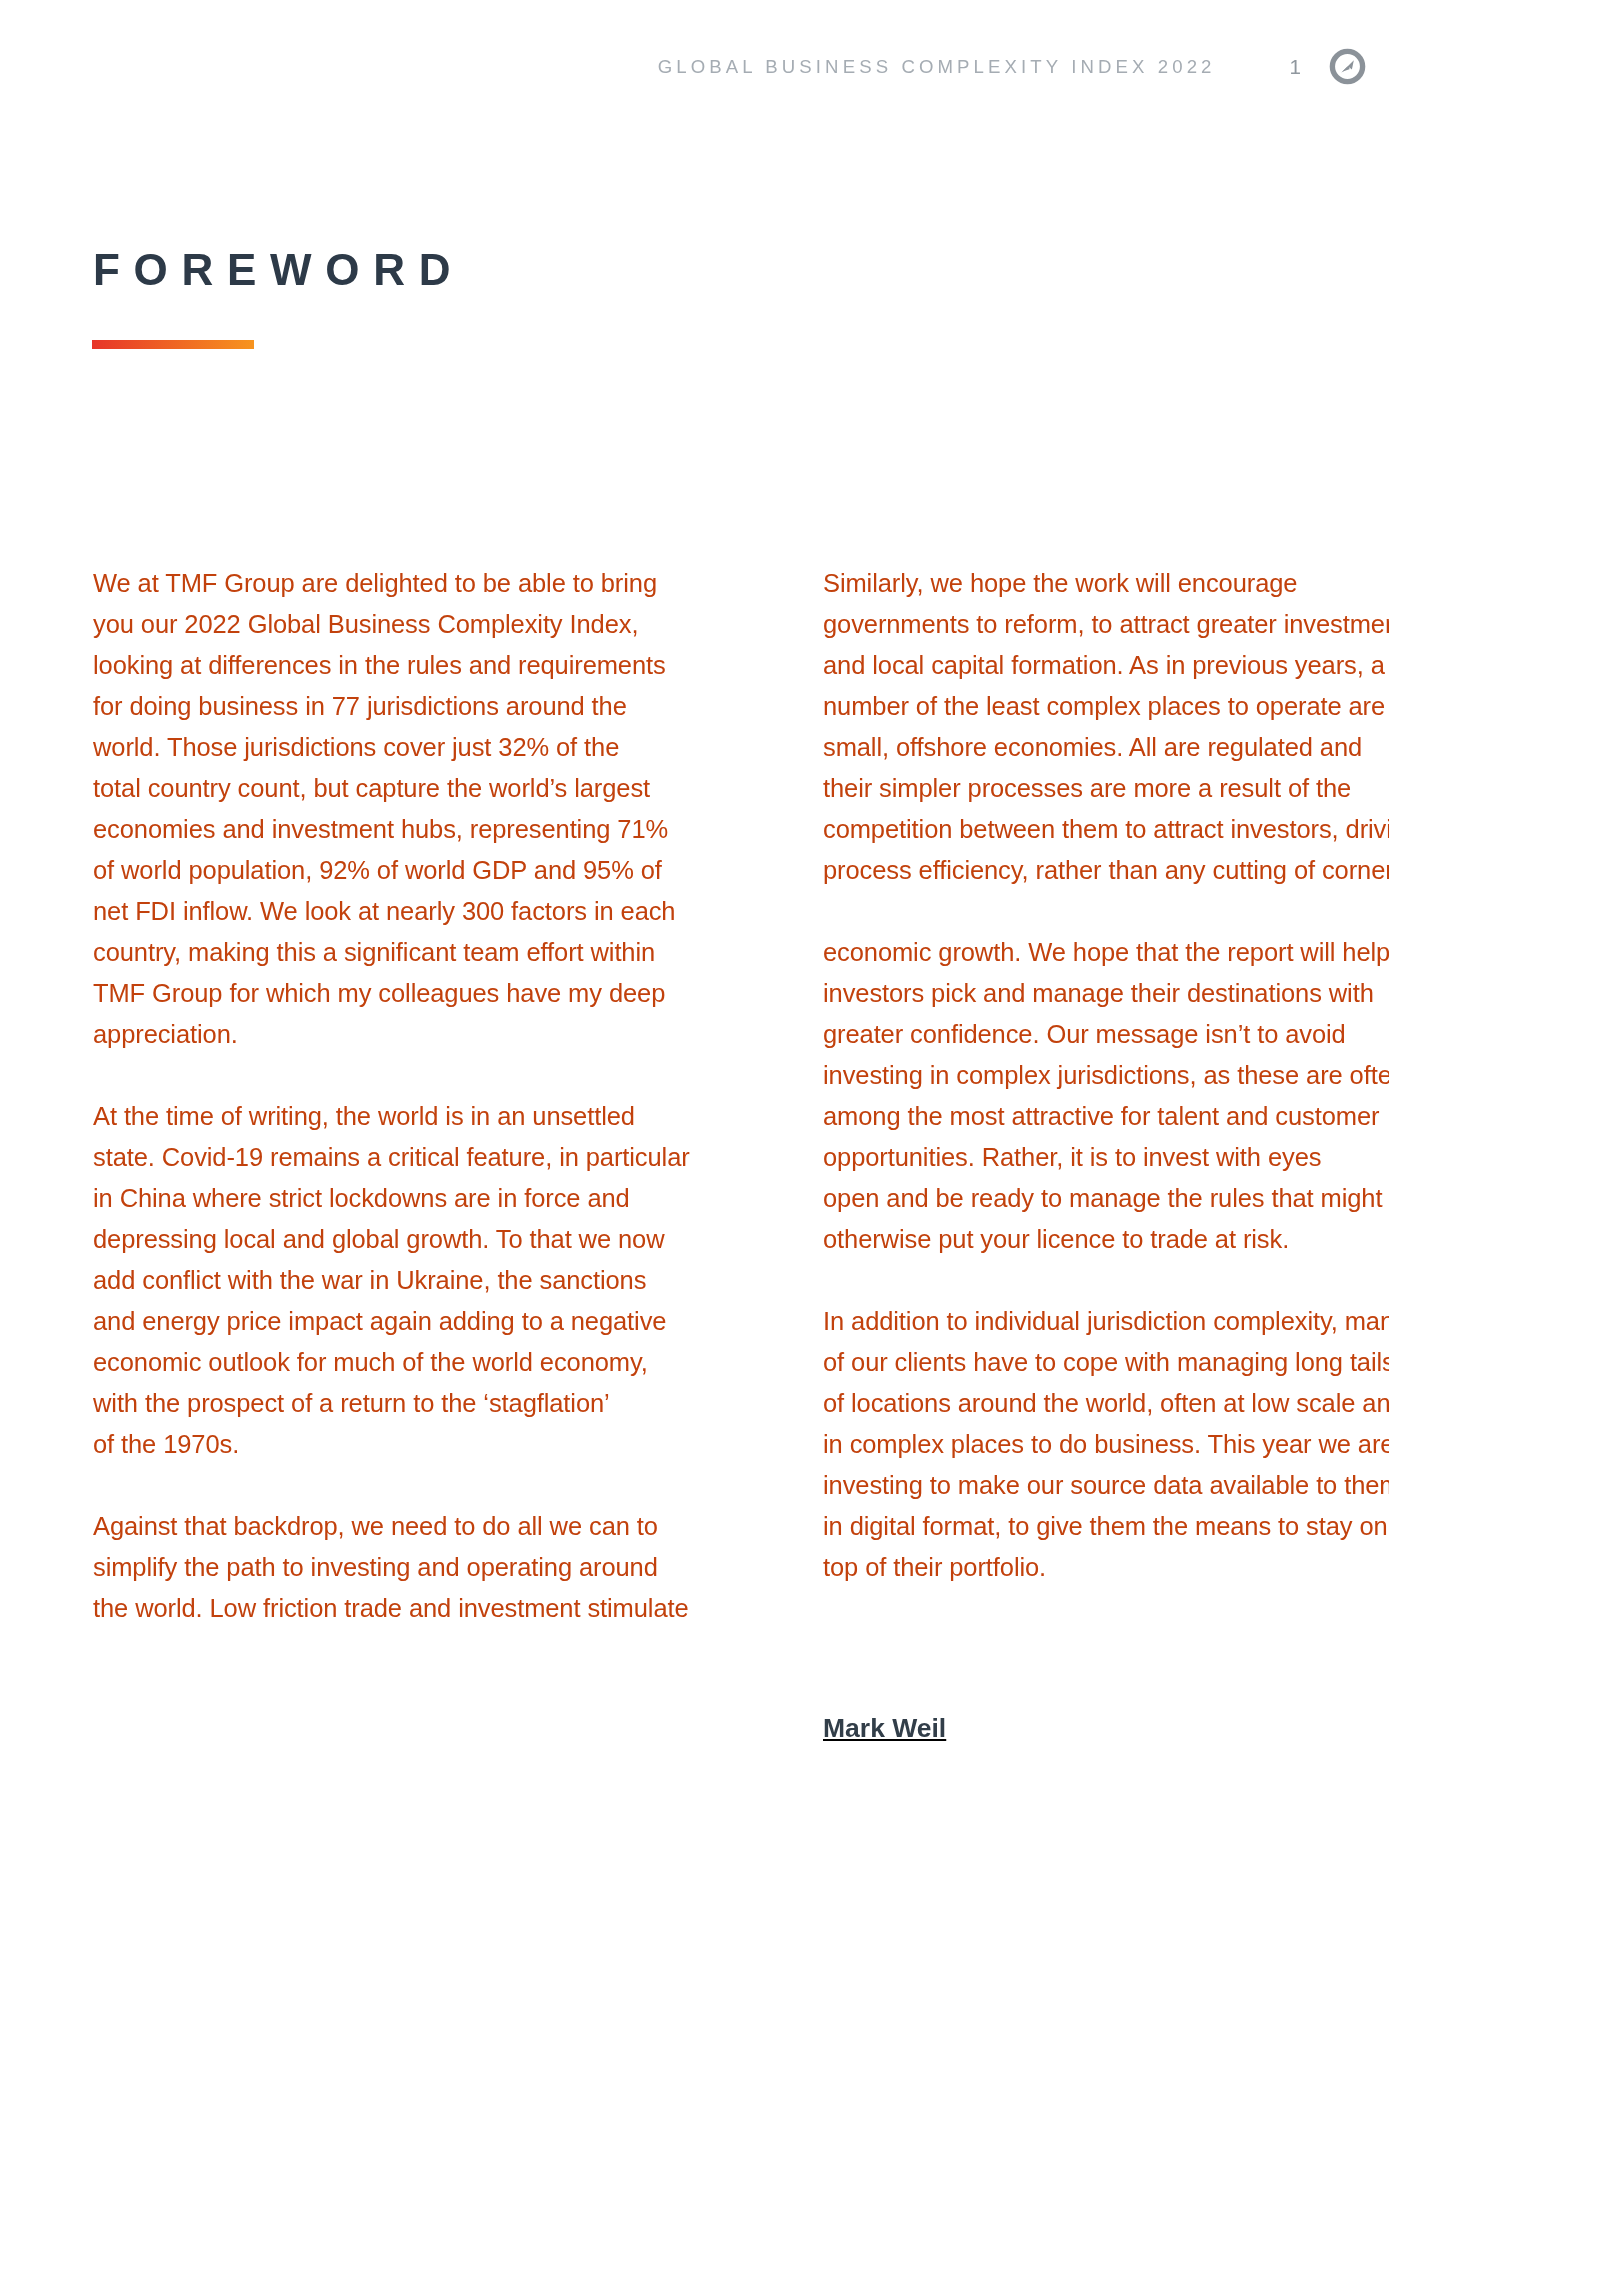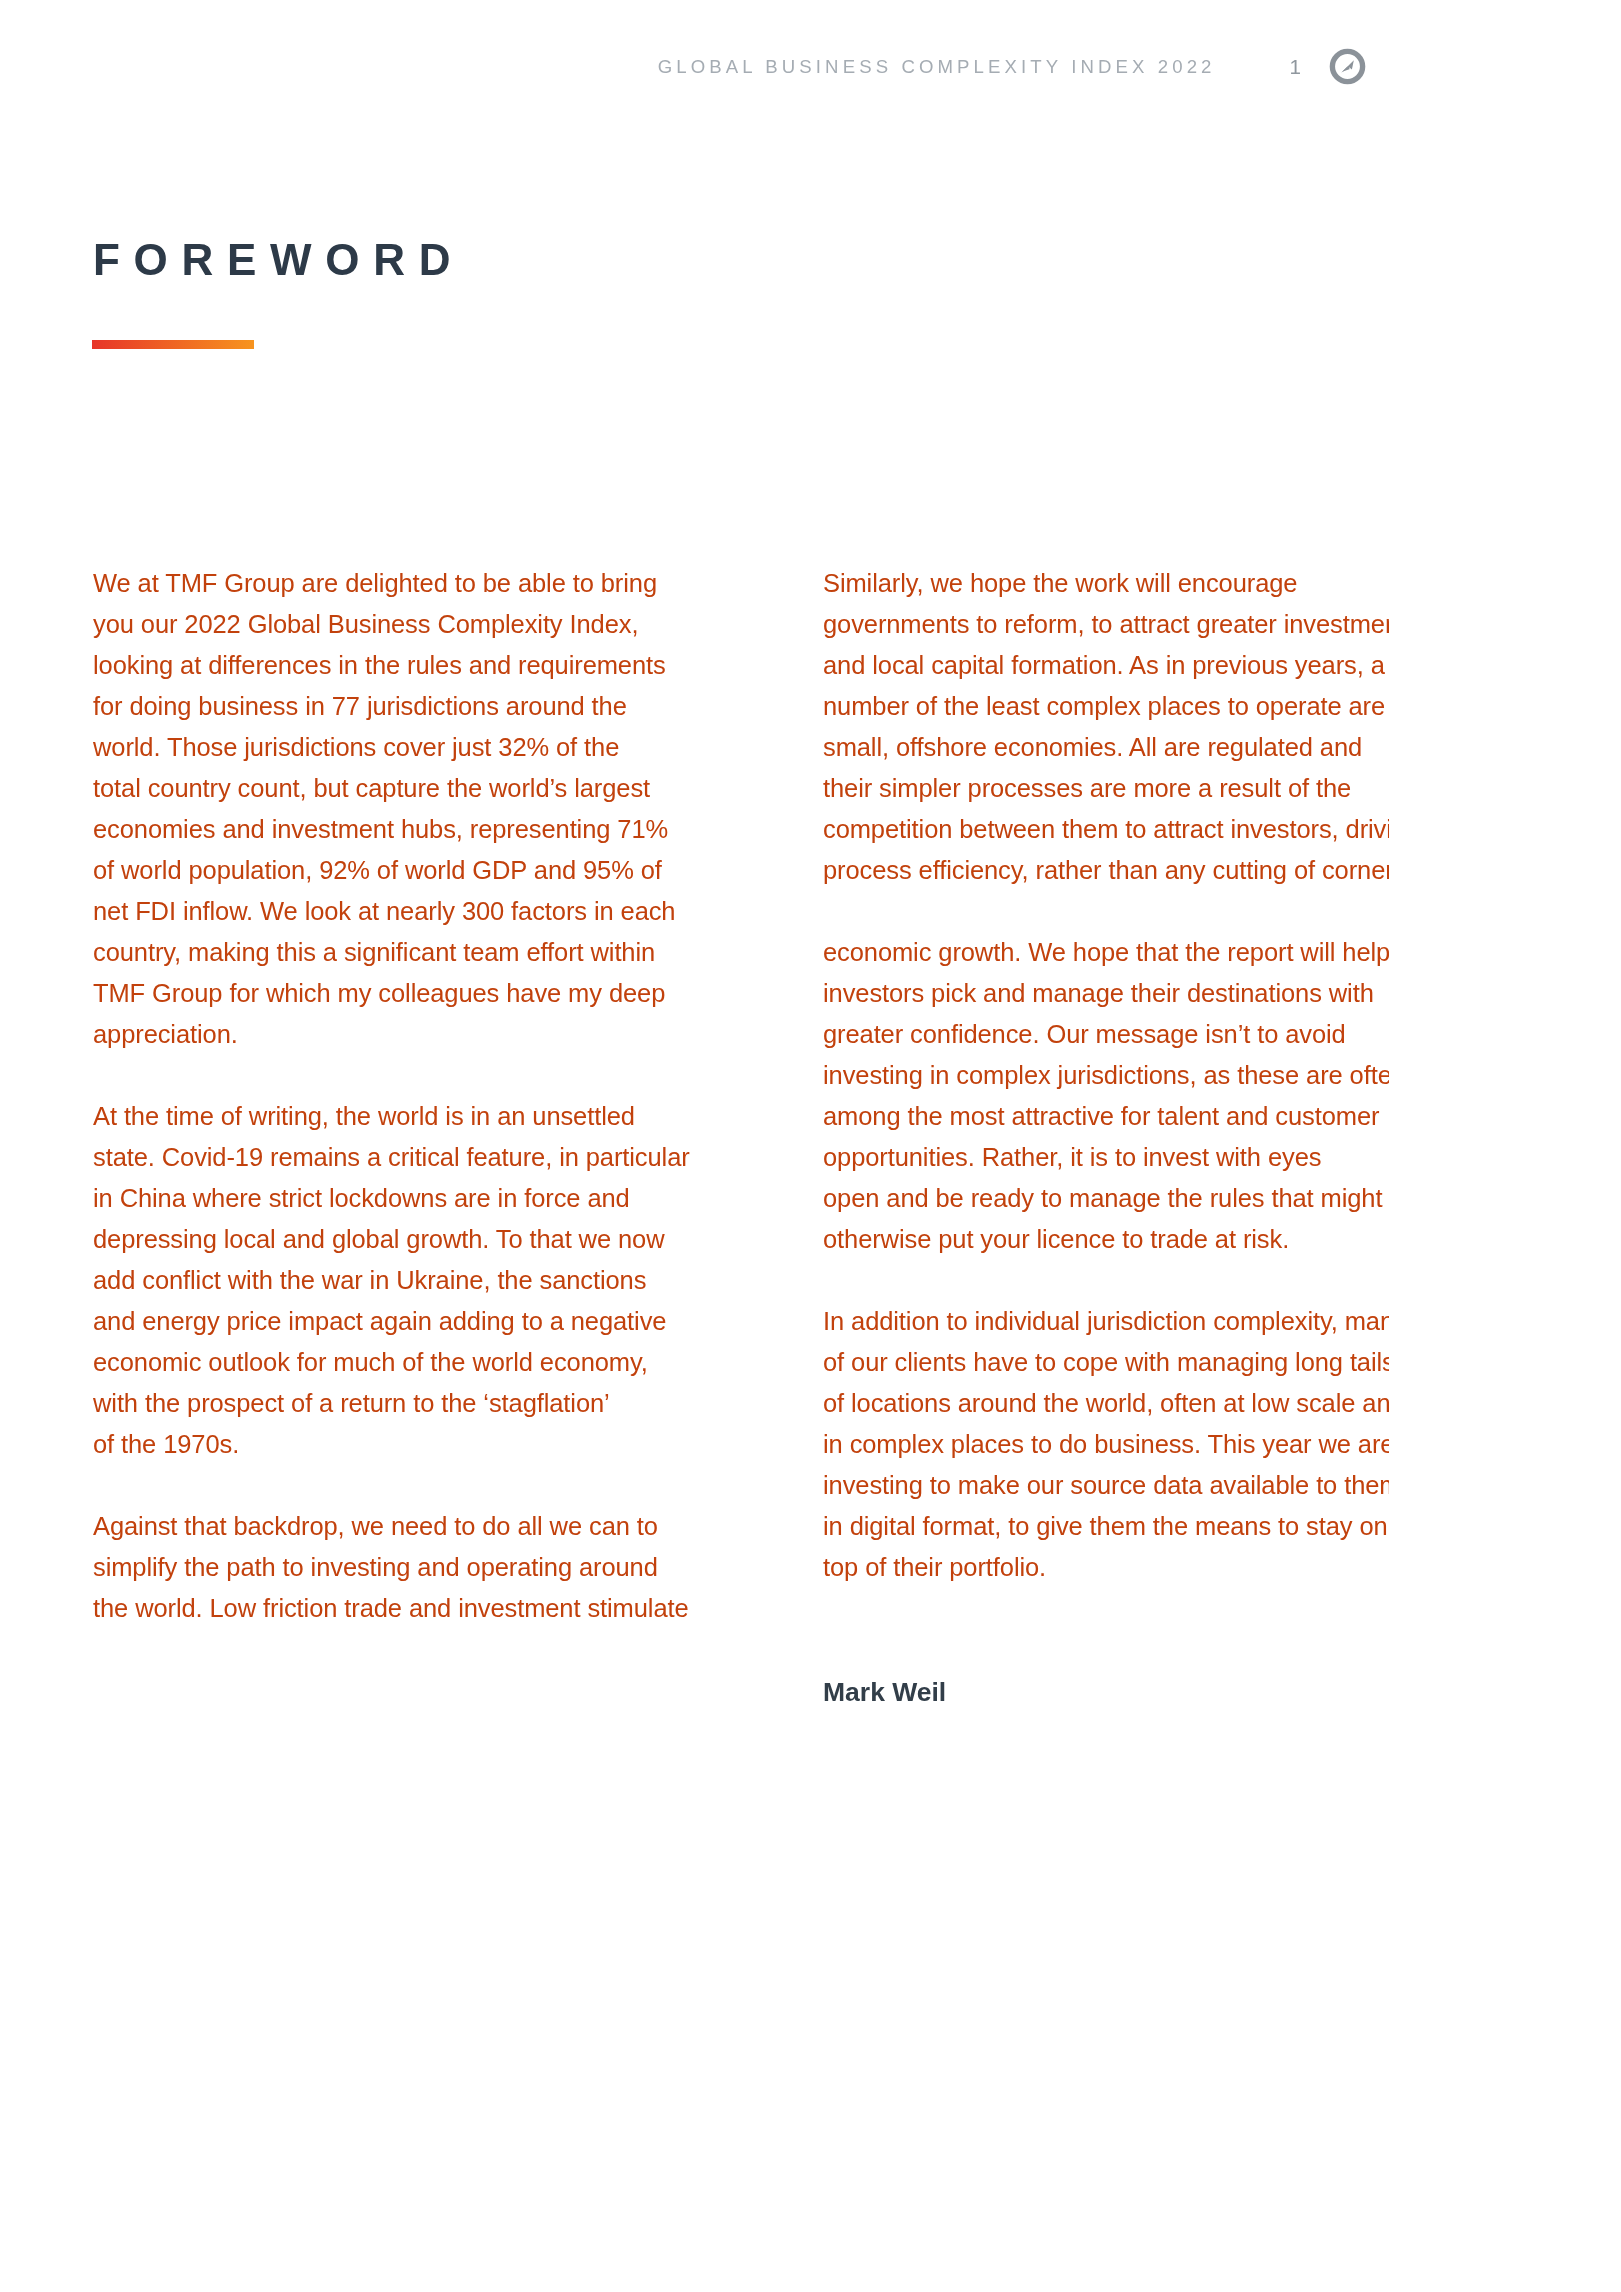--- a/index.html
+++ b/index.html
@@ -42,21 +42,21 @@
     margin-left: 27.4px;
     width: 39px;
     height: 39px;
     display: inline-flex;
   }
 
   
   .page-title {
     position: absolute;
     left: 93px;
-    top: 235px;
+    top: 245px;
     margin: 0;
     font-size: 44px;
     font-weight: 700;
     letter-spacing: 13.7px;
     color: #2d3a48;
   }
   .accent-bar {
     position: absolute;
     left: 92px;
     top: 340px;
@@ -79,21 +79,22 @@
   }
   .para {
     margin: 0 0 41px 0;
     font-size: 25.5px;
     line-height: 41px;
     letter-spacing: -0.1px;
     color: #c2410c;
     white-space: pre-line;
   }
   .signature {
-    margin-top: 84px;
+    margin-top: 120px;
+    text-decoration: underline;
   }
   .signature-line {
     font-size: 26.5px;
     line-height: 40px;
     font-weight: 700;
     color: #323e49;
   }
 </style>
 </head>
 <body>

